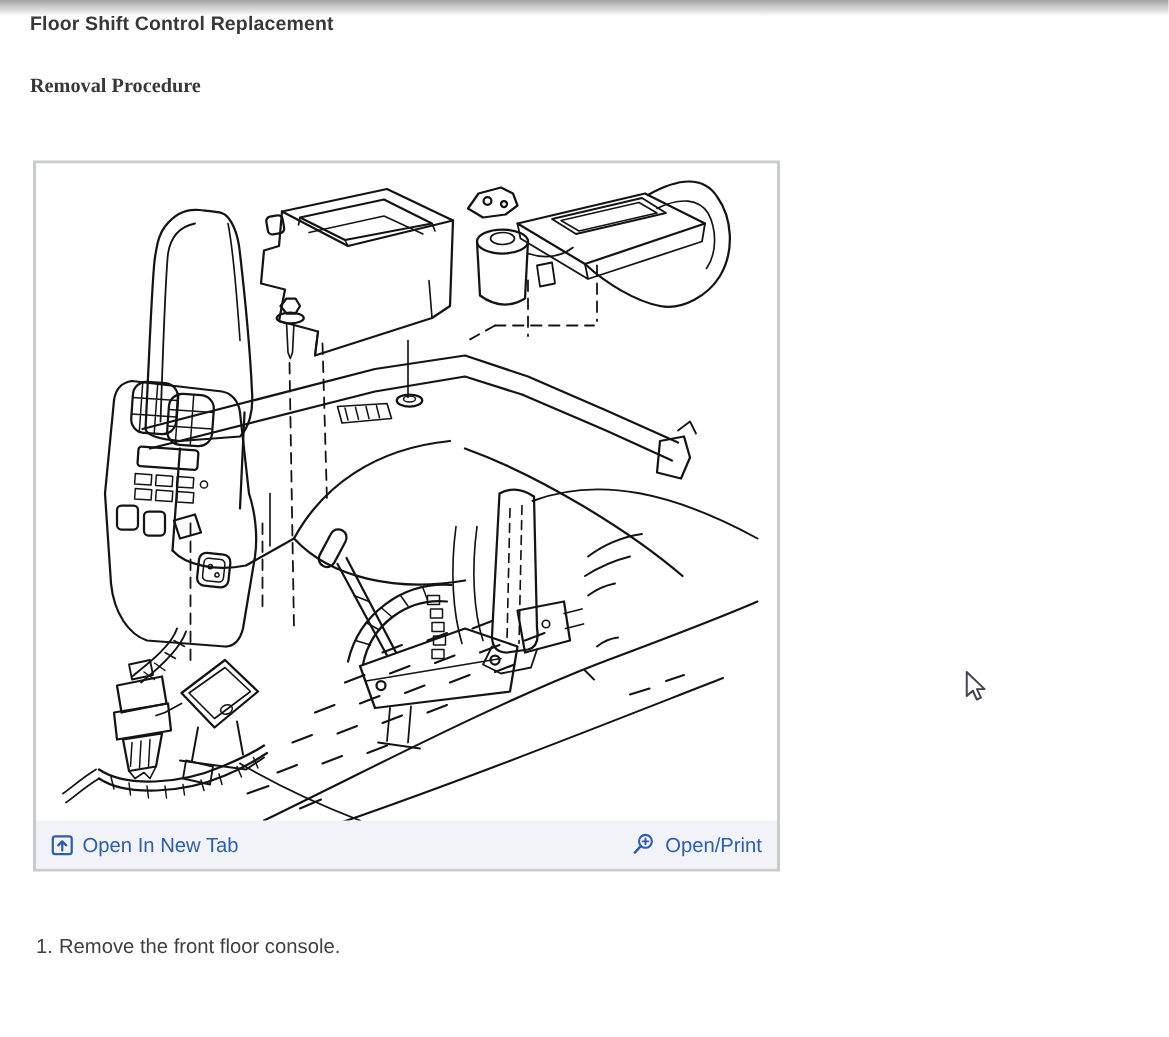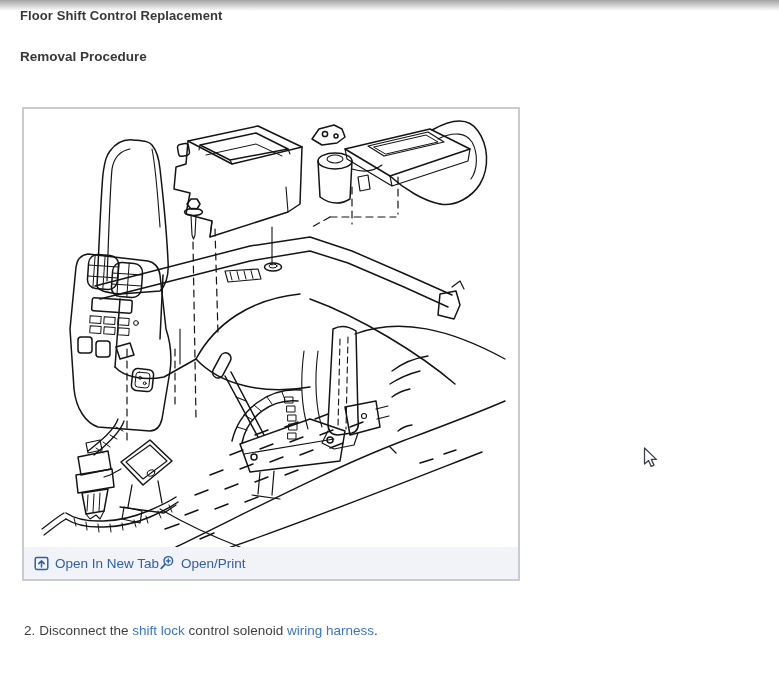--- a/index.html
+++ b/index.html
@@ -13,30 +13,30 @@
     position:absolute;left:0;top:0;width:779px;height:11px;
     background:linear-gradient(to bottom, rgba(90,90,90,.55), rgba(255,255,255,0));
     pointer-events:none;
   }
   .page-title{
     position:absolute;left:20px;top:8px;
     font-size:13px;font-weight:bold;color:#383838;letter-spacing:.1px;
   }
   .section-subtitle{
     position:absolute;left:20px;top:49px;
-    font-size:13.5px;font-weight:bold;color:#383838;
+    font-size:13.5px;font-weight:bold;color:#383838;font-family:Liberation Serif, serif;
   }
   .figure-panel{
     position:absolute;left:22px;top:107px;width:494px;
     border:2px solid #c9cccf;background:#fff;
   }
   .figure-image{width:494px;height:438px;display:block;background:#fff;}
   .figure-toolbar{
     width:494px;height:32px;background:#f1f3f8;
-    display:flex;align-items:center;
+    display:flex;align-items:center;justify-content:space-between;
     box-sizing:border-box;padding:0 10px;
   }
   .tb-link{
     display:flex;align-items:center;gap:6px;
     font-size:13.5px;color:#2e5fa7;text-decoration:none;cursor:pointer;
   }
   .tb-link .ic{display:block;}
   .steps{
     position:absolute;left:24px;top:621px;
     font-size:13.5px;line-height:20.5px;color:#3f3f3f;
@@ -233,18 +233,18 @@
         <circle cx="9.3" cy="5.9" r="4.3" fill="none" stroke="#2e5fa7" stroke-width="1.4"></circle>
         <path d="M6.2 9.1 L2.2 13.4" stroke="#2e5fa7" stroke-width="1.7" stroke-linecap="round"></path>
         <path d="M9.3 4 L9.3 7.8 M7.4 5.9 L11.2 5.9" stroke="#2e5fa7" stroke-width="1.3" stroke-linecap="round"></path>
       </svg>
       <span>Open/Print</span>
     </a>
   </div>
 </div>
 
 <div class="steps">
-    <div class="step"><span class="num">2.</span><span>Disconnect the </span><a href="#" class="inline-link">shift lock</a><span> control solenoid </span><a href="#" class="inline-link">wiring harness</a><span>.</span></div>
+    <div class="step"><span class="num">1.</span><span>Remove the front floor console.</span></div>
   </div>
 
 <svg class="mouse-cursor" width="16" height="22" viewBox="0 0 16 22">
   <path d="M1.5,1 L1.5,17 L5.6,13.5 L8.2,19.4 L11,18.1 L8.3,12.4 L13.4,12.4 Z" fill="#ffffff" stroke="#3e4152" stroke-width="1.3" stroke-linejoin="round"></path>
 </svg>
 
 </body></html>

